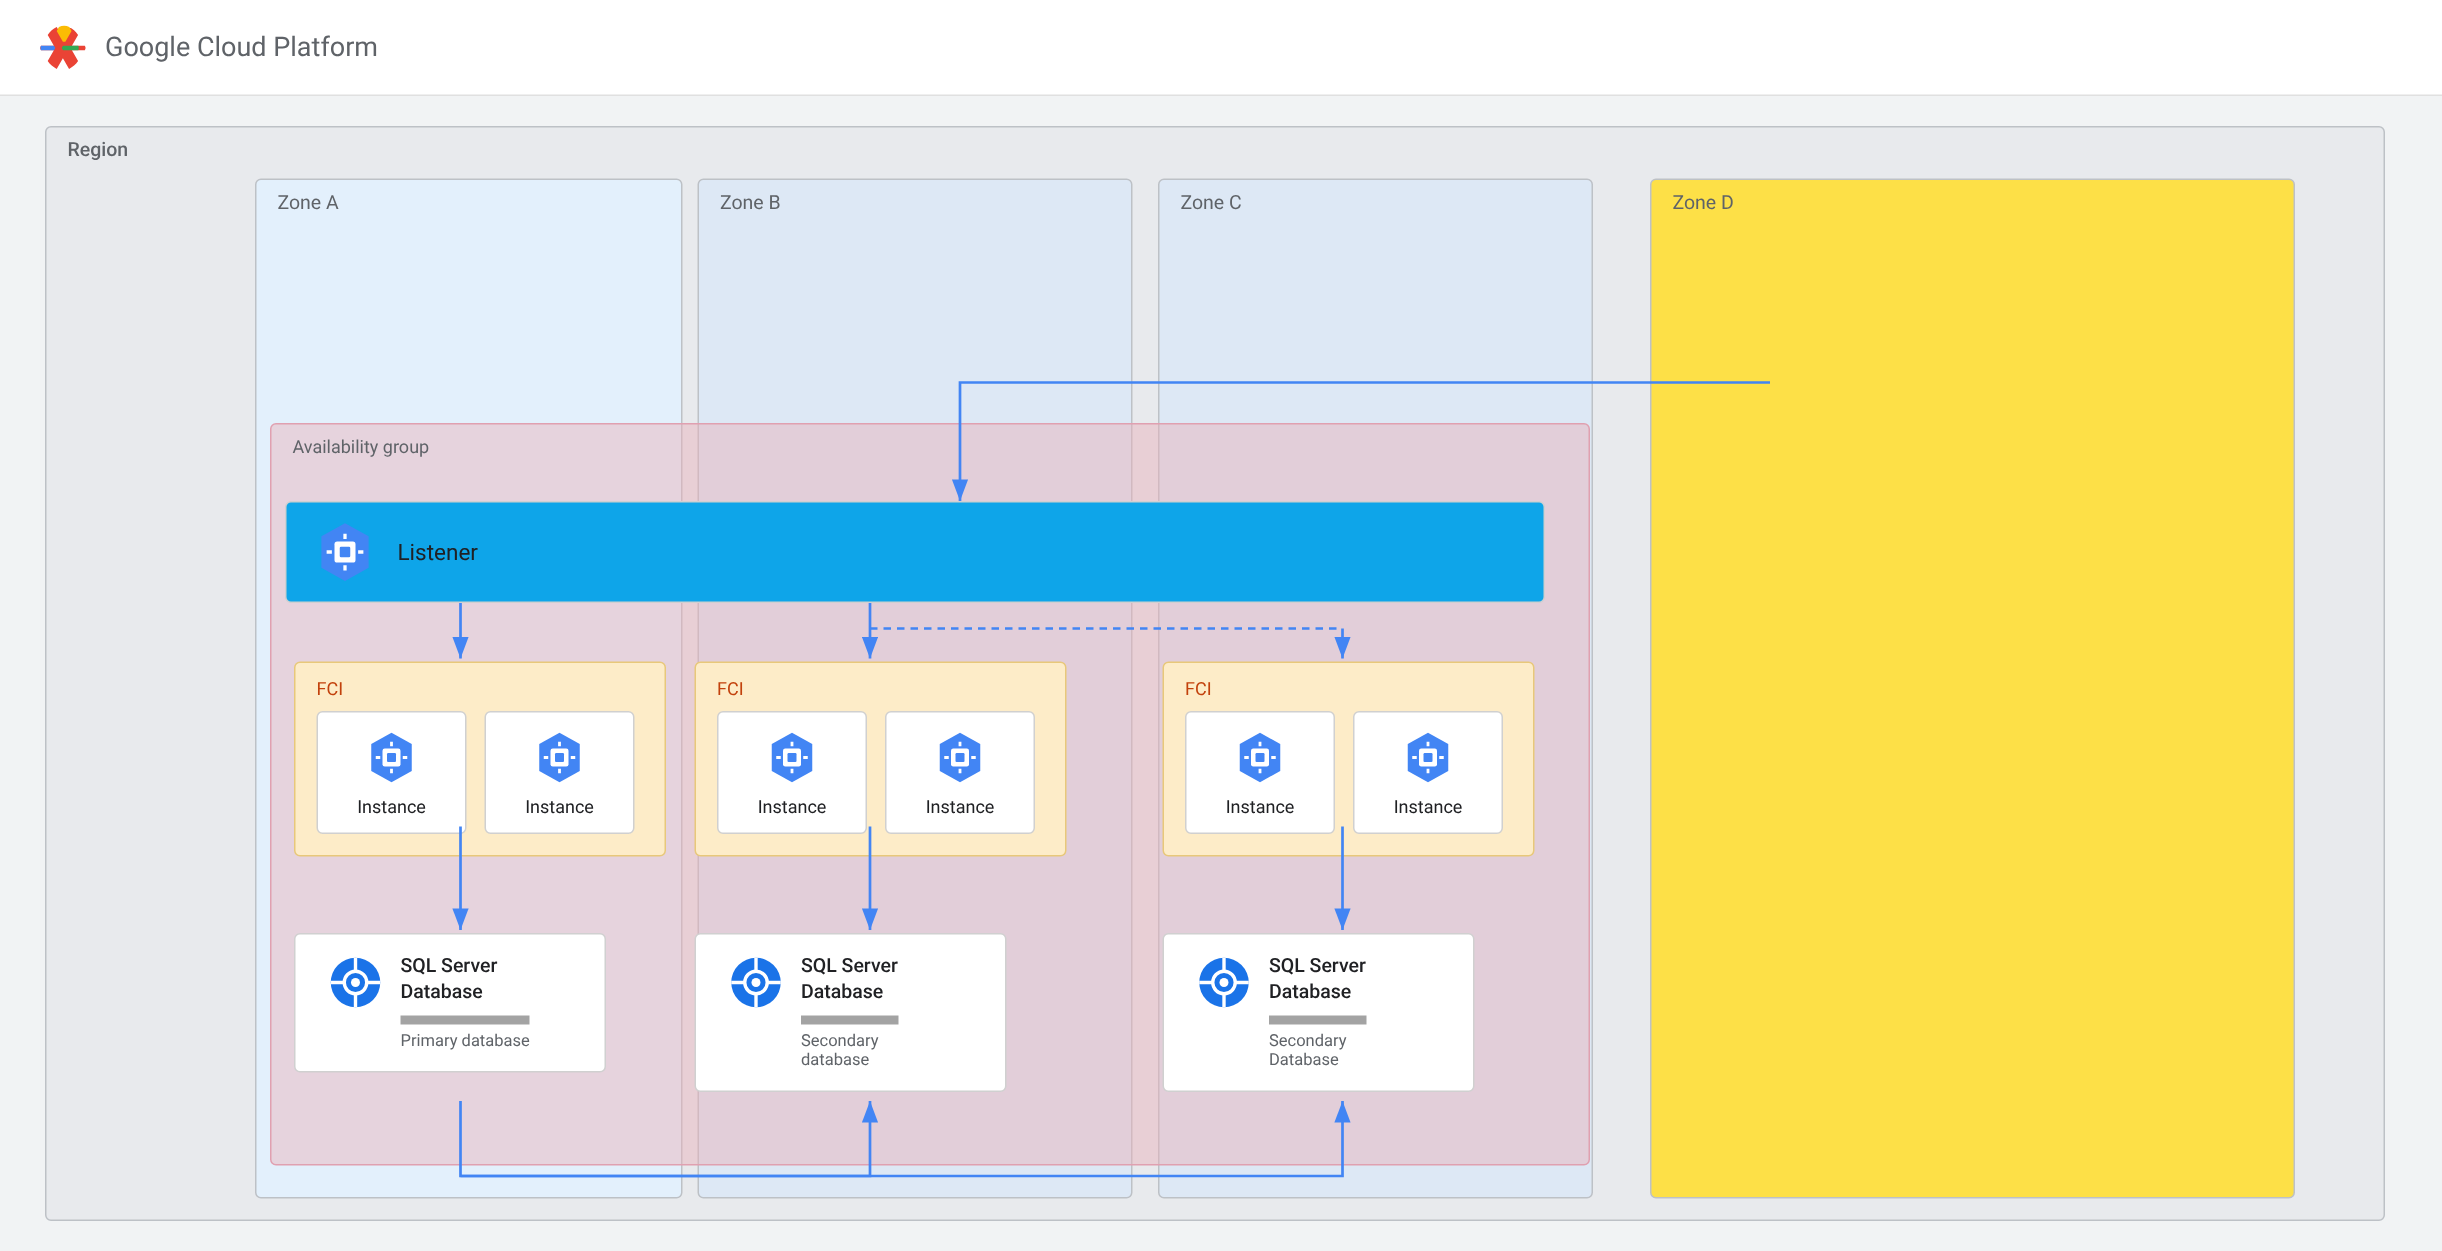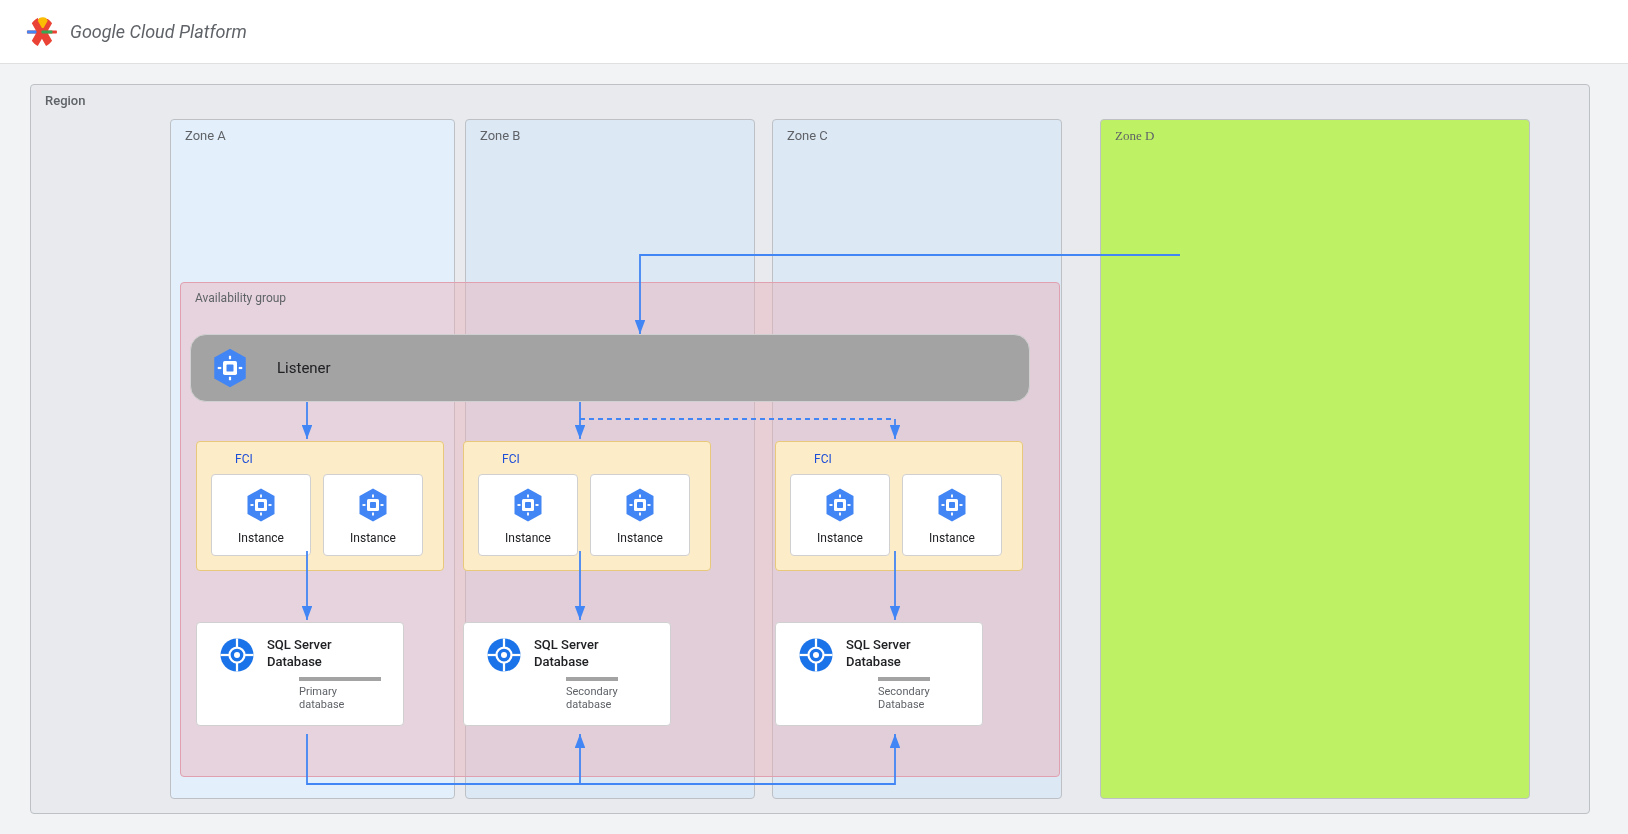--- a/index.html
+++ b/index.html
@@ -18,21 +18,20 @@
       padding: 16px 24px;
       background: #fff;
       border-bottom: 1px solid #e0e0e0;
       height: 64px;
     }
 
     .logo-container {
       display: flex;
       align-items: center;
       gap: 10px;
-      font-style: italic;
     }
 
     .gcp-logo {
       width: 36px;
       height: 36px;
     }
 
     .logo-text {
       font-size: 18px;
       color: #5f6368;
@@ -90,22 +89,21 @@
 
     .zone-c {
       left: 770px;
       width: 285px;
       background: #dde8f5;
     }
 
     .zone-d {
       left: 1100px;
       width: 400px;
-      background: #bef264;
-      font-family: Liberation Serif, serif;
+      background: #fde047;
     }
 
     .zone-label {
       position: absolute;
       top: 8px;
       left: 14px;
       font-size: 13px;
       color: #5f6368;
       font-weight: 400;
     }
@@ -131,48 +129,47 @@
       font-weight: 400;
     }
 
     
     .listener-box {
       position: absolute;
       top: 270px;
       left: 190px;
       width: 840px;
       height: 68px;
-      background: #a3a3a3;
+      background: #0ea5e9;
       border: 1.5px solid #d0d0d0;
-      border-radius: 16px;
+      border-radius: 4px;
       display: flex;
       align-items: center;
-      gap: 26px;
+      gap: 14px;
       padding: 0 18px;
     }
 
     .listener-text {
       font-size: 15px;
       color: #202124;
     }
 
     
     .fci-box {
       position: absolute;
       background: #fdecc8;
       border: 1.5px solid #e8c87a;
       border-radius: 4px;
       padding: 10px 14px 14px 14px;
     }
 
     .fci-label {
       font-size: 12px;
-      color: #1d4ed8;
+      color: #c2410c;
       margin-bottom: 8px;
-      margin-left: 24px;
     }
 
     .fci-instances {
       display: flex;
       gap: 12px;
     }
 
     .fci-a {
       top: 375px;
       left: 193px;
@@ -232,24 +229,23 @@
     .db-title {
       font-size: 13px;
       color: #202124;
       font-weight: 500;
       line-height: 1.3;
     }
 
     .db-subtitle {
       font-size: 11px;
       color: #5f6368;
-      border-top: 4px solid #a3a3a3;
+      border-top: 6px solid #a3a3a3;
       padding-top: 4px;
       margin-top: 2px;
-      margin-left: 32px;
     }
 
     .db-a {
       top: 555px;
       left: 193px;
     }
 
     .db-b {
       top: 555px;
       left: 463px;

